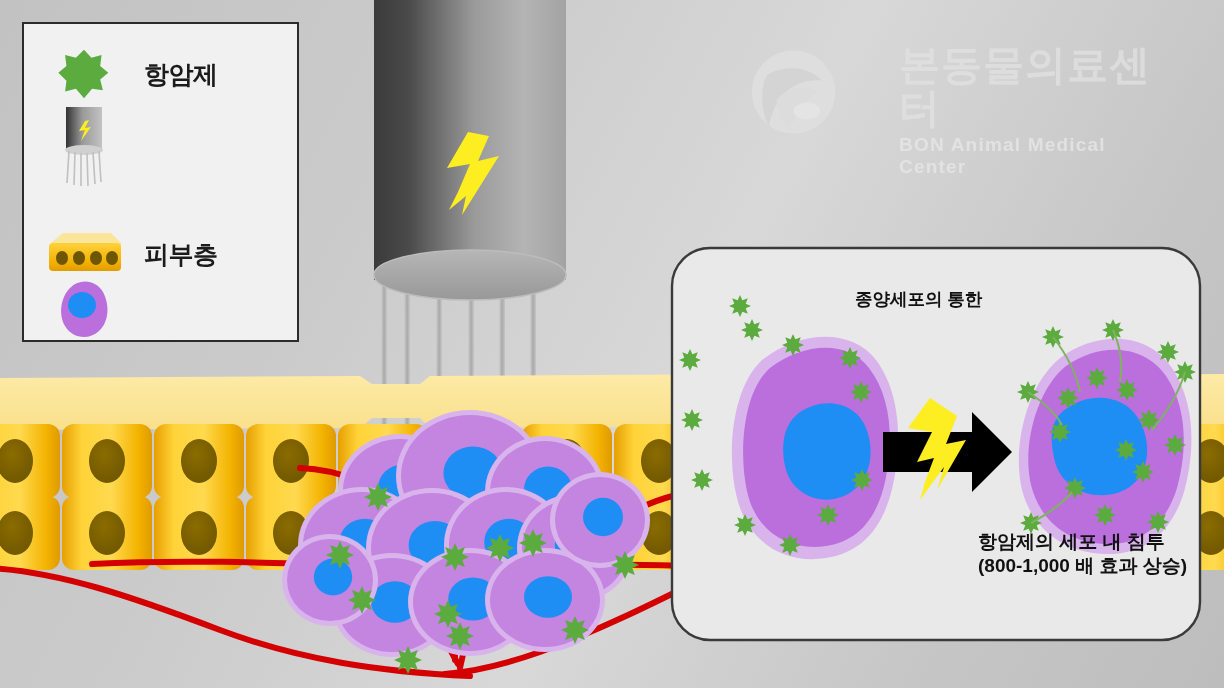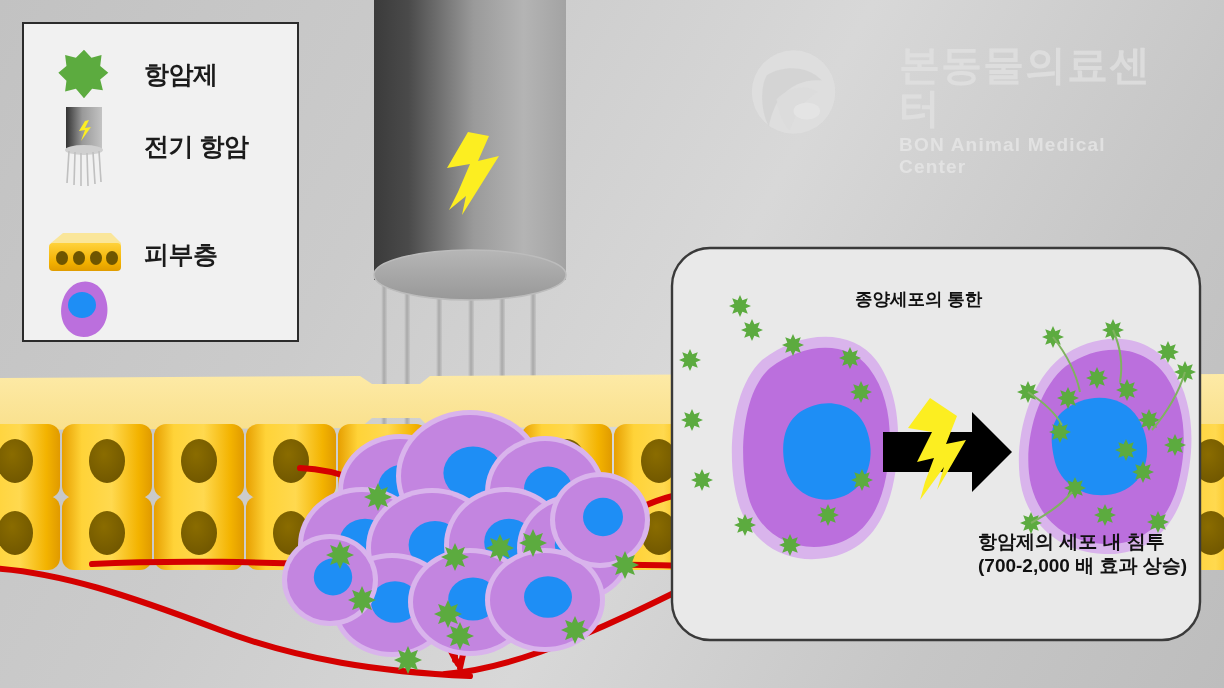--- a/index.html
+++ b/index.html
@@ -326,21 +326,21 @@
       <div class="wm-kr">본동물의료센터</div>
       <div class="wm-en">BON Animal Medical Center</div>
     </div>
   </div>
 
   <div id="panel-caption-top" class="panel-text">
     <div>종양세포의 통한</div>
   </div>
   <div id="panel-caption-bottom" class="panel-text">
     <div>항암제의 세포 내 침투</div>
-    <div>(700-2,000 배 효과 상승)</div>
+    <div>(800-1,000 배 효과 상승)</div>
   </div>
 
   <div id="legend">
 
     <div class="legend-row" style="top:14px">
       <div class="legend-icon">
         <svg width="54" height="54" viewBox="0 0 40 40">
           <polygon fill="#5cab3f" points="20,2 25.5,8 33,6 32,14 38,19 32,24 34,32 26,31 20,38 14,31 6,33 7,25 1,19 7,14 6,6 14,8"></polygon>
         </svg>
       </div>
@@ -363,21 +363,20 @@
           <g stroke="#c0c0c0" stroke-width="1.6">
             <line x1="15" y1="46" x2="13" y2="78"></line>
             <line x1="21" y1="47" x2="20" y2="80"></line>
             <line x1="27" y1="48" x2="27" y2="81"></line>
             <line x1="33" y1="48" x2="34" y2="81"></line>
             <line x1="39" y1="47" x2="41" y2="79"></line>
             <line x1="45" y1="46" x2="47" y2="77"></line>
           </g>
         </svg>
       </div>
-      <div class="legend-label">전기 항암</div>
     </div>
 
     <div class="legend-row" style="top:194px">
       <div class="legend-icon">
         <svg width="86" height="50" viewBox="0 0 86 50">
           <defs>
             <linearGradient id="lgSkinF" x1="0" y1="0" x2="0" y2="1">
               <stop offset="0%" stop-color="#ffd23c"></stop>
               <stop offset="70%" stop-color="#f2b000"></stop>
               <stop offset="100%" stop-color="#e09c00"></stop>

